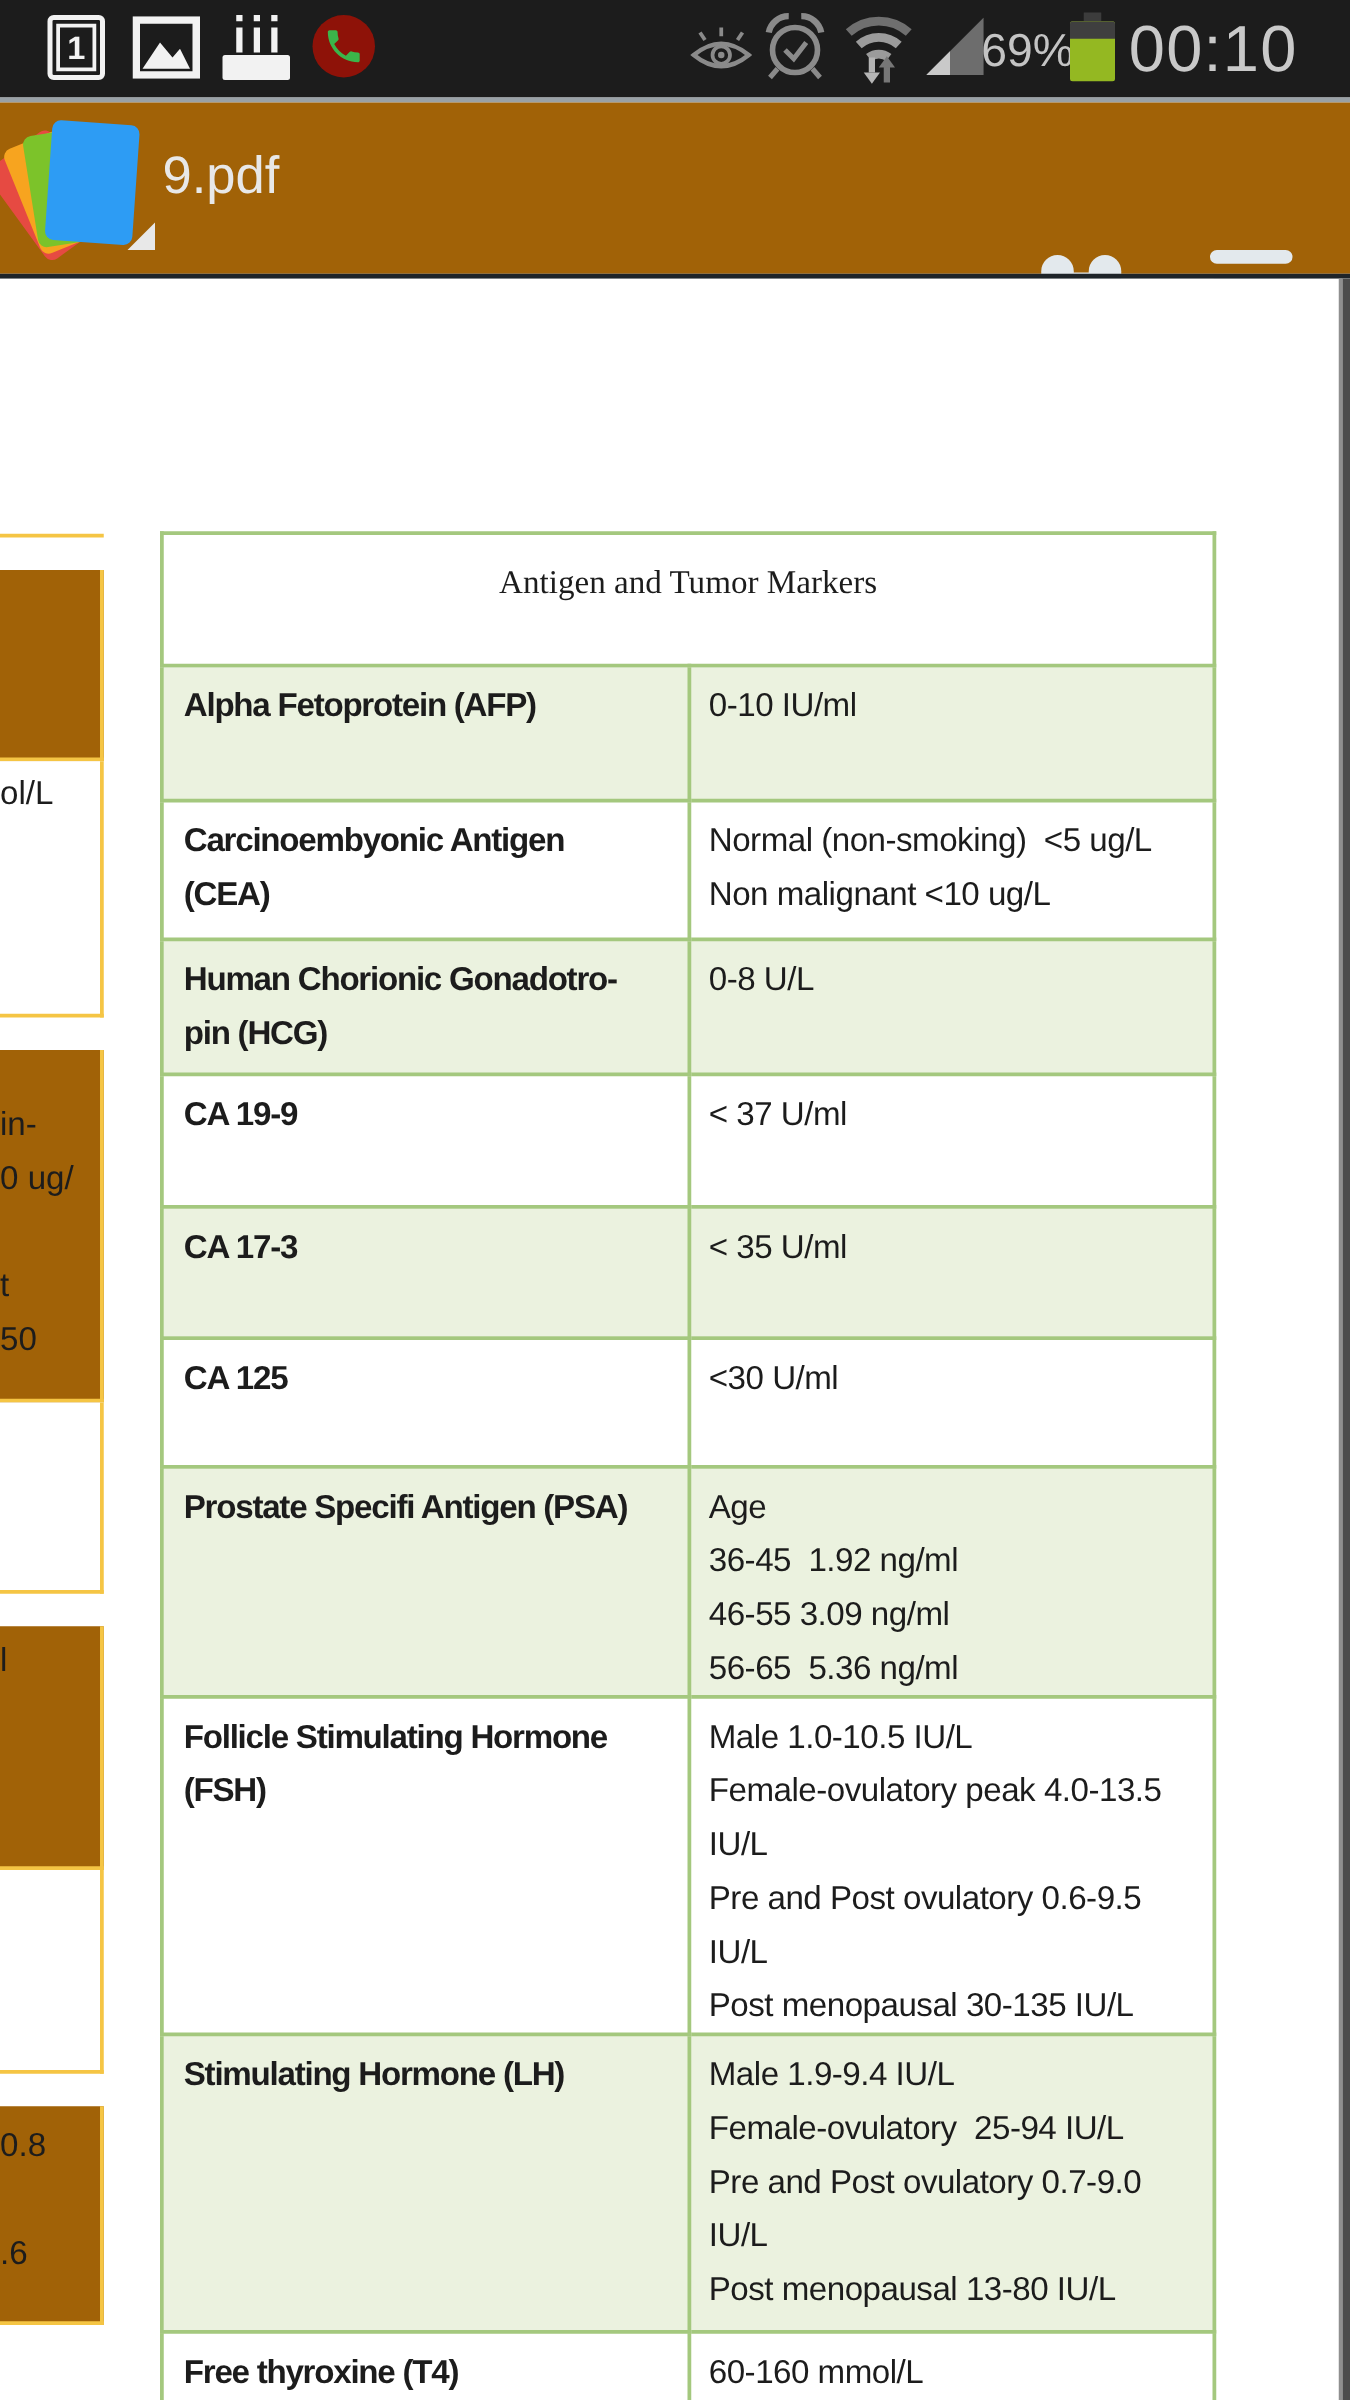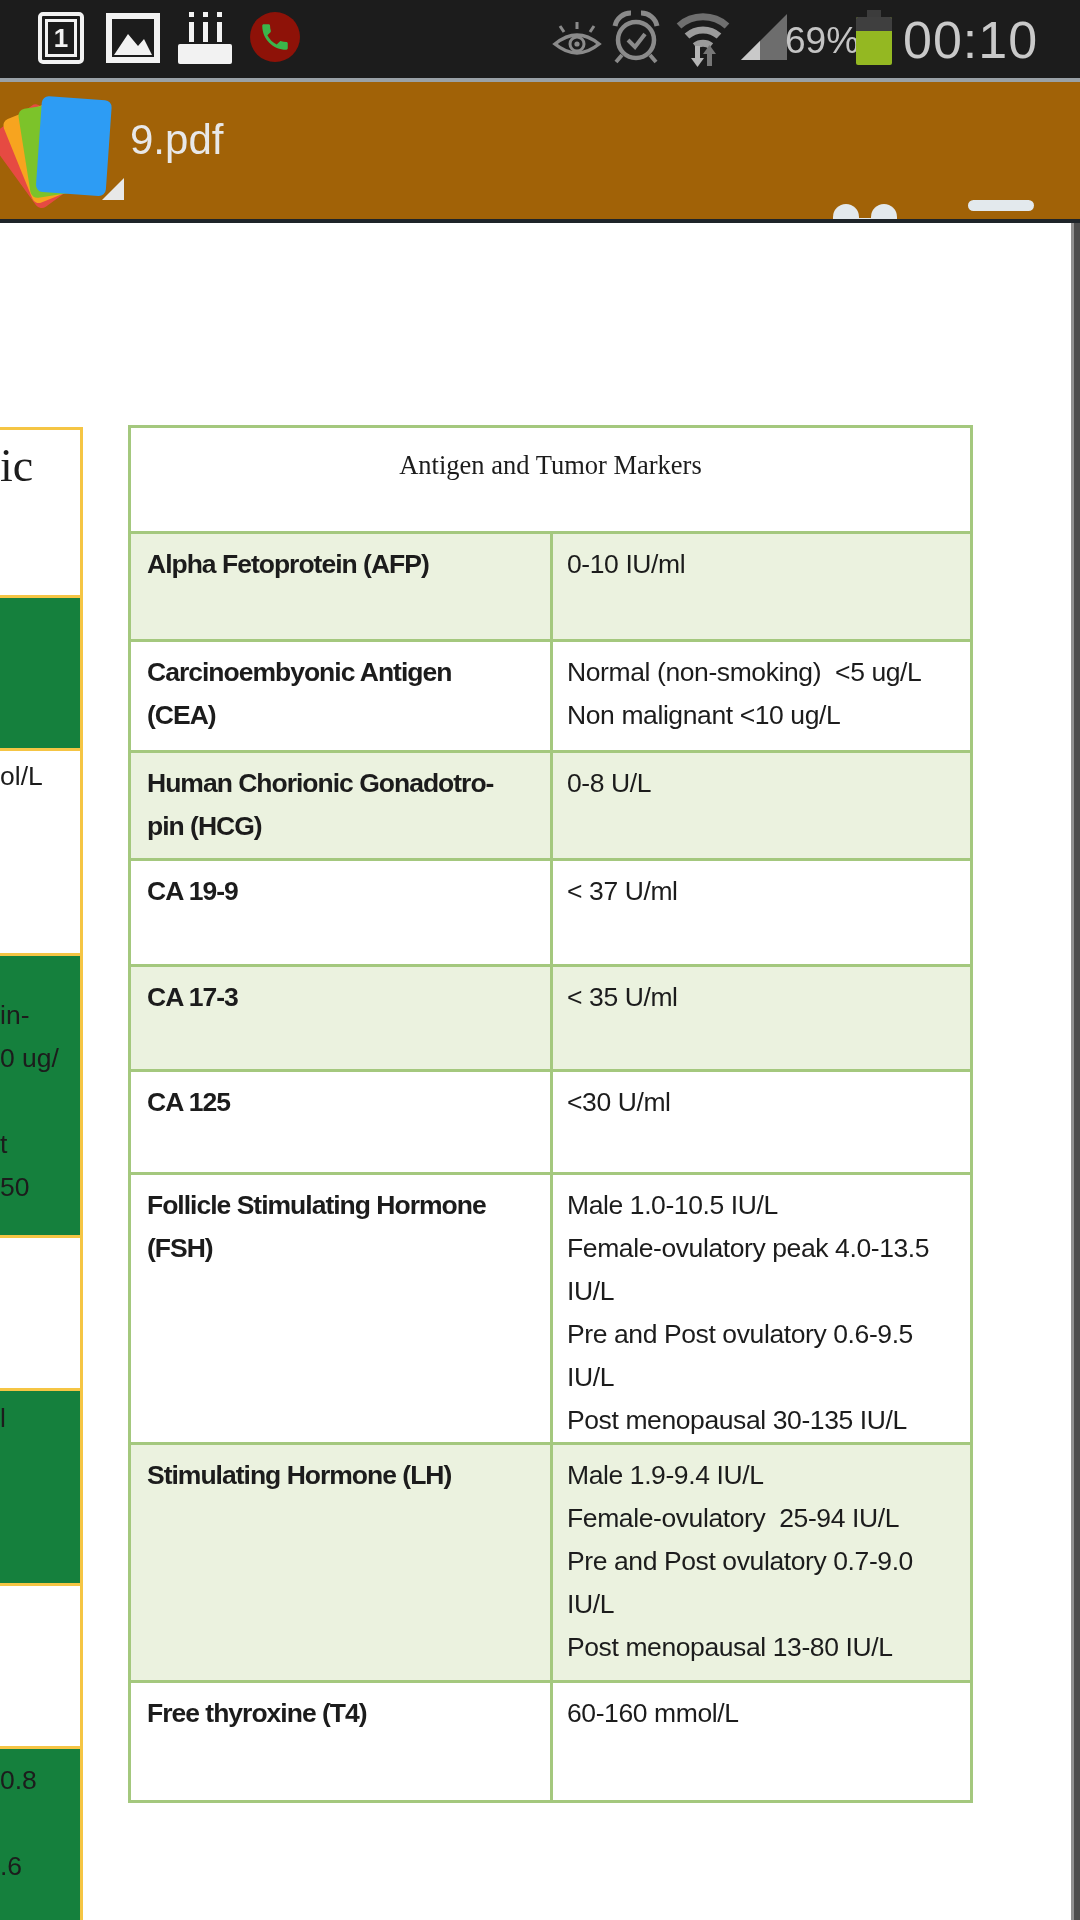--- a/index.html
+++ b/index.html
@@ -43,21 +43,21 @@
   
   .page{position:absolute;left:0;top:223px;width:1080px;height:1697px;background:#fff;}
   .page-edge-l{position:absolute;left:1071px;top:223px;width:3px;height:1697px;background:#8f8f8f;}
   .page-edge-d{position:absolute;left:1074px;top:223px;width:6px;height:1697px;background:#4c4c4c;}
 
   
   .frag{position:absolute;left:0;top:204px;width:83px;border-top:3px solid #F5C544;}
   .frag-row{box-sizing:border-box;border-right:3px solid #F5C544;border-bottom:3px solid #F5C544;
             overflow:hidden;white-space:pre;font-size:26.5px;line-height:43px;color:#1c1c1c;}
   .frag-white{background:#fff;}
-  .frag-cream{background:#15803d;}
+  .frag-cream{background:#a16207;margin-top:26px;}
   .frag-serif{font-family:"Liberation Serif",serif;font-size:46px;line-height:52px;}
 
   
   table.main{position:absolute;left:128px;top:202px;border-collapse:collapse;table-layout:fixed;width:842px;}
   table.main td{box-sizing:border-box;border:3px solid #A4C87E;vertical-align:top;overflow:hidden;
                 white-space:pre;color:#1c1c1c;font-size:26.5px;line-height:43px;}
   td.tname{font-weight:bold;letter-spacing:-1px;padding:9px 2px 0 16px;}
   td.tval{letter-spacing:-0.4px;padding:9px 4px 0 14px;}
   td.ttitle{font-family:"Liberation Serif",serif;font-size:48px;line-height:54px;text-align:center;
             padding-top:16px;background:#fff;letter-spacing:0;}
@@ -171,21 +171,20 @@
       <rect x="0" y="44" width="66" height="11" rx="5.5" fill="#E3E9ED"></rect>
       <polygon points="76,64 76,44 56,64" fill="#E3E9ED"></polygon>
     </svg>
   </div>
 
   <div class="app-bar-edge"></div>
 
   <div class="page">
 
     <div class="frag">
-      <div class="frag-row frag-white frag-serif" style="height:168px;padding:10px 0 0 0">ic</div>
       <div class="frag-row frag-cream" style="height:153px"></div>
       <div class="frag-row frag-white" style="height:205px;padding:4px 0 0 0">ol/L</div>
       <div class="frag-row frag-cream" style="height:282px;padding:38px 0 0 0">in-
 0 ug/
 
 t
 50</div>
       <div class="frag-row frag-white" style="height:153px"></div>
       <div class="frag-row frag-cream" style="height:195px;padding:6px 0 0 0">l</div>
       <div class="frag-row frag-white" style="height:163px"></div>
@@ -222,20 +221,27 @@
         <td class="tname">CA 19-9</td>
         <td class="tval">&lt; 37 U/ml</td>
       </tr>
       <tr class="g" style="height:105px">
         <td class="tname">CA 17-3</td>
         <td class="tval">&lt; 35 U/ml</td>
       </tr>
       <tr class="w" style="height:103px">
         <td class="tname">CA 125</td>
         <td class="tval">&lt;30 U/ml</td>
+      </tr>
+      <tr class="g" style="height:172px">
+        <td class="tname">Prostate Specifi Antigen (PSA)</td>
+        <td class="tval">Age
+36-45  1.92 ng/ml
+46-55 3.09 ng/ml
+56-65  5.36 ng/ml</td>
       </tr>
       <tr class="w" style="height:258px">
         <td class="tname">Follicle Stimulating Hormone
 (FSH)</td>
         <td class="tval">Male 1.0-10.5 IU/L
 Female-ovulatory peak 4.0-13.5
 IU/L
 Pre and Post ovulatory 0.6-9.5
 IU/L
 Post menopausal 30-135 IU/L</td>

